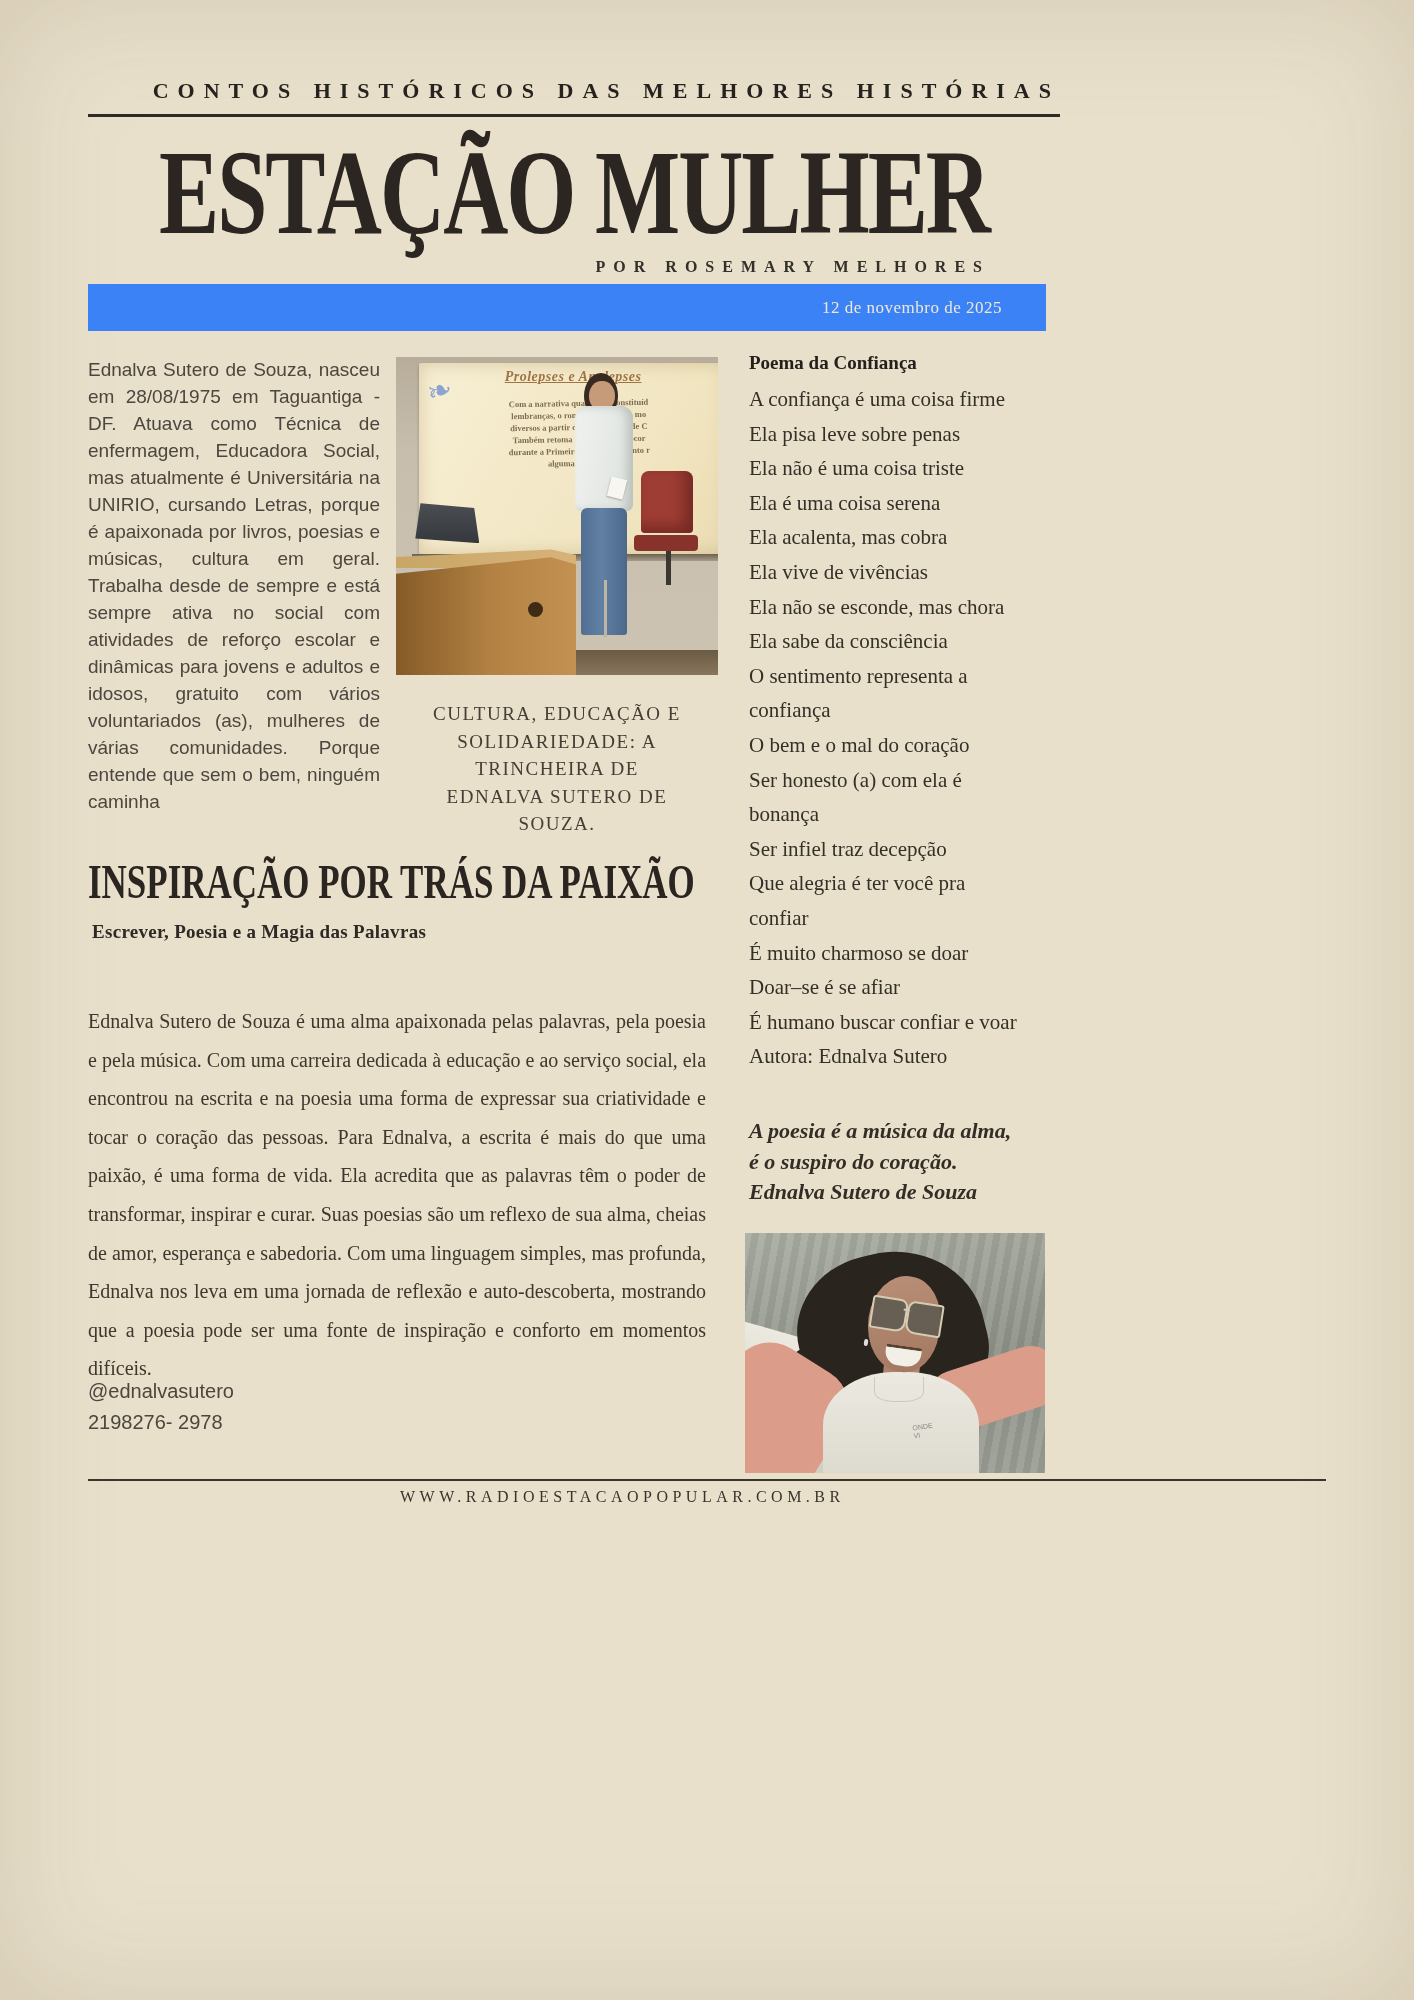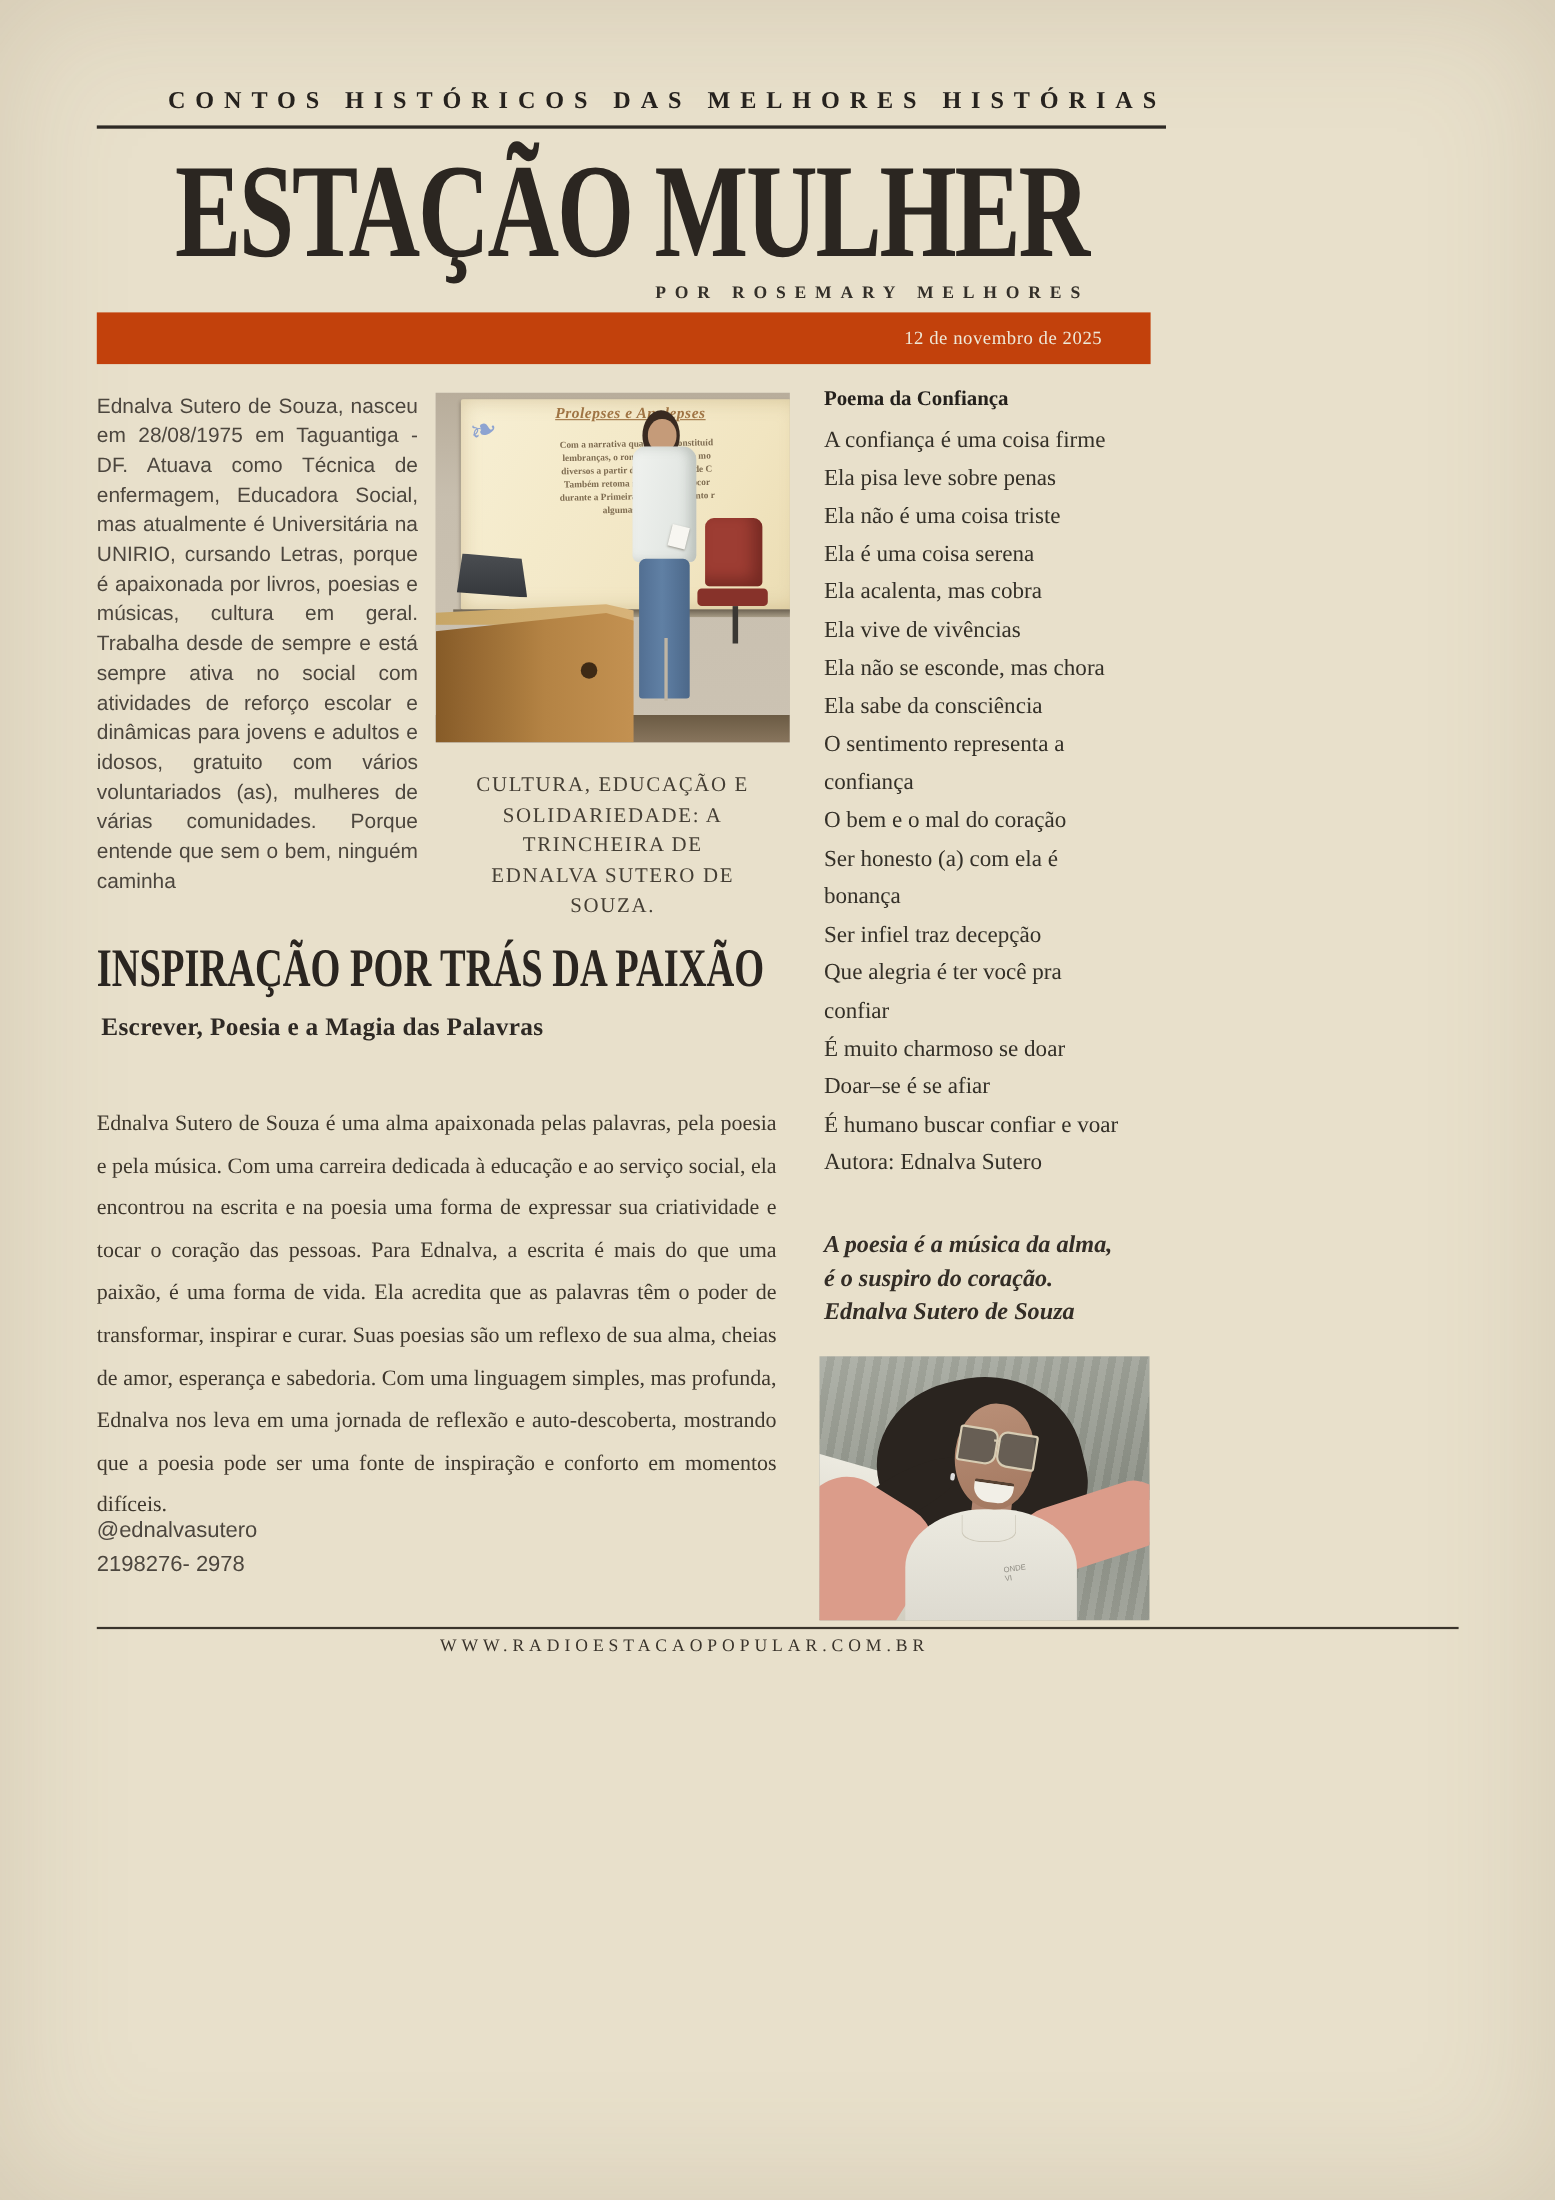--- a/index.html
+++ b/index.html
@@ -20,42 +20,42 @@
 
   
   .kicker{left:88px;top:78px;width:972px;text-align:right;
     font-weight:bold;font-size:22px;letter-spacing:9px;color:#26221e;}
   .kicker-rule{left:88px;top:114px;width:972px;height:3px;background:#2e2a25;}
   .masthead{left:44px;top:122px;width:1060px;text-align:center;
     font-size:92px;font-weight:bold;letter-spacing:-2px;color:#2b2621;
     transform:scale(.98,1.32);transform-origin:50% 0;white-space:nowrap;}
   .byline{left:88px;top:258px;width:902px;text-align:right;
     font-size:16px;font-weight:bold;letter-spacing:8px;color:#332f29;}
-  .date-bar{left:88px;top:284px;width:958px;height:47px;background:#c2410c;}
+  .date-bar{left:88px;top:284px;width:958px;height:47px;background:#3b82f6;}
   .date-text{position:absolute;right:44px;top:0;line-height:47px;
     font-size:17px;color:#efe8d7;letter-spacing:.5px;}
 
   
   .bio{left:88px;top:356px;width:292px;
     font-family:"Liberation Sans", sans-serif;font-size:19px;line-height:27px;
     text-align:justify;color:#4c463e;}
   .caption{left:396px;top:700px;width:322px;text-align:center;
     font-size:19px;line-height:27.6px;letter-spacing:1.5px;color:#443e34;
     white-space:pre-line;}
   .poem{left:749px;top:352px;width:300px;}
   .poem-title{font-size:19px;font-weight:bold;color:#24201c;}
   .poem-lines{margin-top:8px;font-size:21px;line-height:34.6px;color:#343028;
     white-space:pre-line;}
 
   
   .feature-headline{left:88px;top:852px;width:680px;
     font-size:38px;font-weight:bold;letter-spacing:0;color:#2a2520;
     transform:scale(.92,1.3);transform-origin:0 0;white-space:nowrap;}
   .feature-subhead{left:92px;top:921px;width:620px;
-    font-size:23px;font-weight:bold;color:#2e2924;letter-spacing:.3px;}
+    font-size:19px;font-weight:bold;color:#2e2924;letter-spacing:.3px;}
   .feature-body{left:88px;top:1002px;width:618px;
     font-size:20px;line-height:38.6px;text-align:justify;color:#3e372d;}
 
   .contact{left:88px;top:1376px;width:420px;
     font-family:"Liberation Sans", sans-serif;font-size:20px;line-height:31px;color:#4c463e;}
 
   .quote{left:749px;top:1116px;width:310px;
     font-size:22px;font-weight:bold;font-style:italic;line-height:30.5px;
     color:#332d26;white-space:pre-line;}
 

